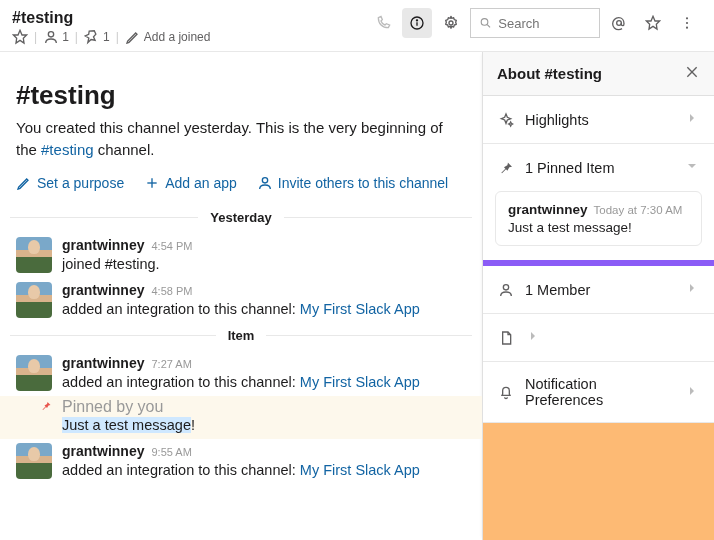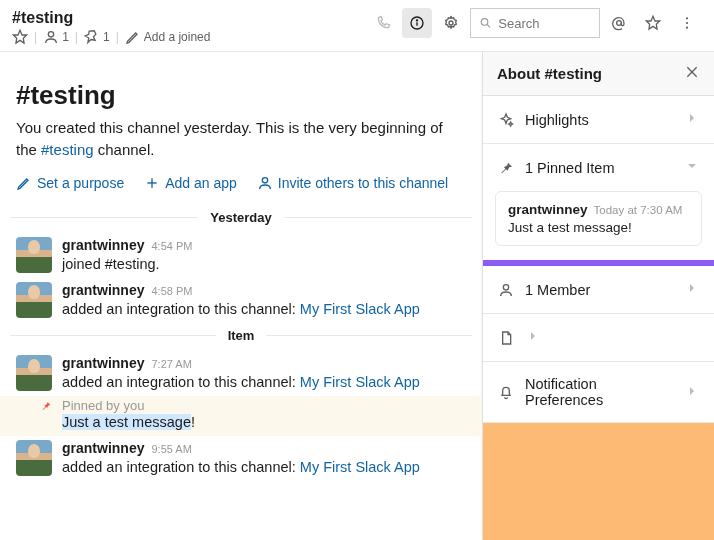--- a/index.html
+++ b/index.html
@@ -73,21 +73,21 @@
   }
   .msg-body { flex: 1; min-width: 0; }
   .msg-head { display: flex; align-items: baseline; gap: 7px; }
   .msg-user { font-weight: 900; font-size: 14px; }
   .msg-time { font-size: 11px; color: #999; }
   .msg-text { font-size: 14.5px; line-height: 1.4; margin-top: 1px; }
   .msg-text .link { color: #1264a3; }
   .pinned-block {
     background: #fdf8ec; padding: 2px 16px 6px 56px; position: relative;
   }
-  .pinned-label { font-size: 13px; color: #999; display: flex; align-items: center; gap: 4px; margin-bottom: 1px; margin-left: 6px; }
+  .pinned-label { font-size: 16px; color: #999; display: flex; align-items: center; gap: 4px; margin-bottom: 1px; margin-left: 6px; }
   .pinned-text { font-size: 14.5px; margin-left: 6px; }
   .hl { background: #cfe8ff; }
   
   .panel {
     width: 232px; border-left: 1px solid #e0e0e0; background: #fdba74;
     display: flex; flex-direction: column; overflow-y: auto;
     box-shadow: -2px 0 3px -2px rgba(0,0,0,0.08);
   }
   .panel-header {
     display: flex; align-items: center; justify-content: space-between;

